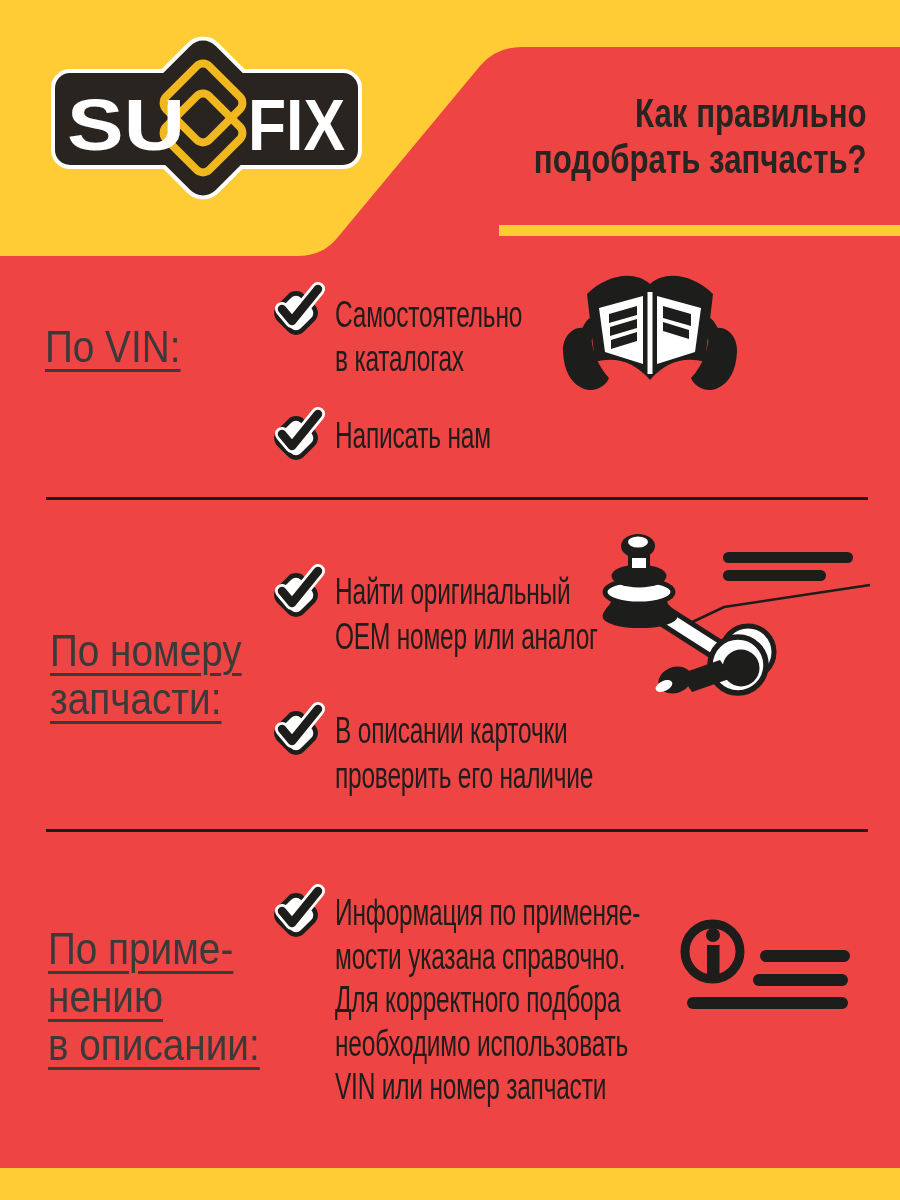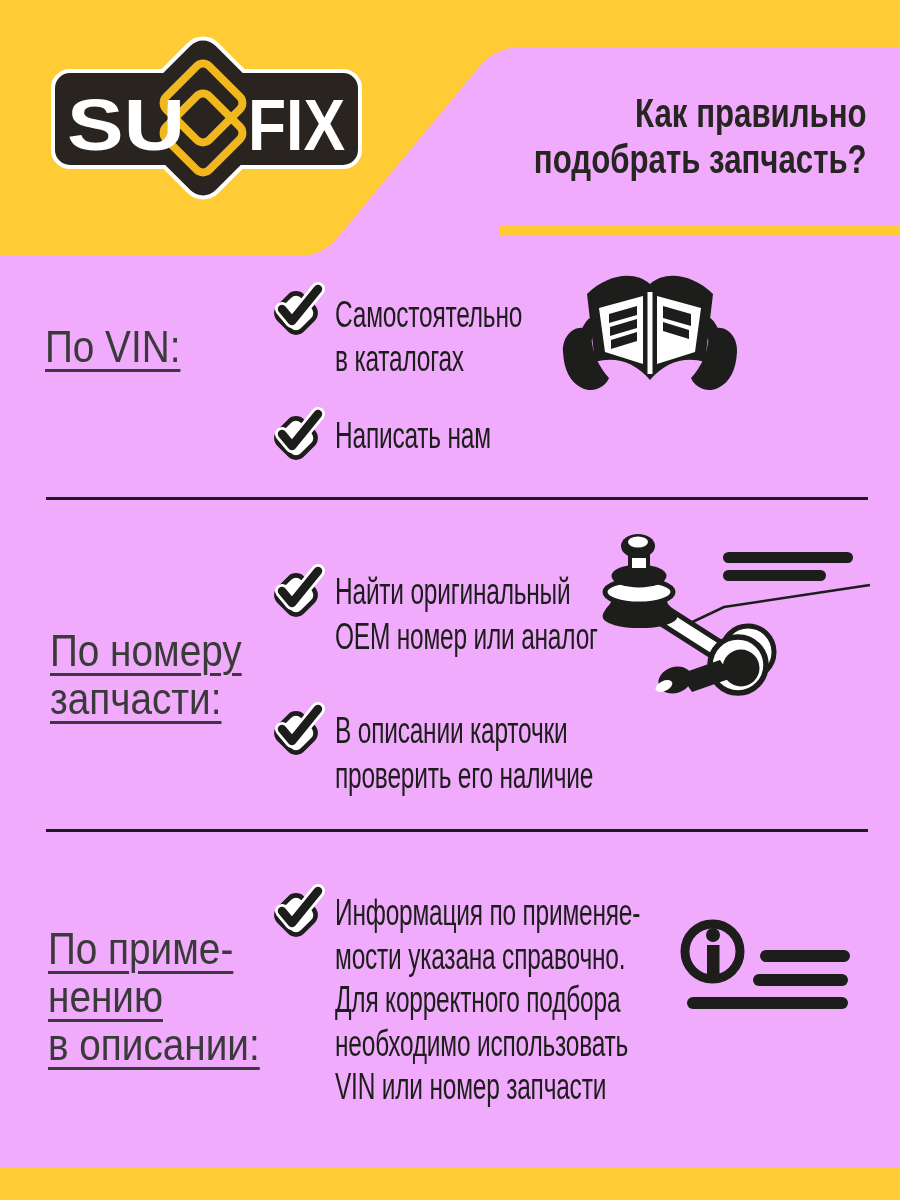--- a/index.html
+++ b/index.html
@@ -1,16 +1,16 @@
 <!DOCTYPE html>
 <html><head>
 <meta charset="utf-8">
 <style>
   html,body{margin:0;padding:0;background:#fff;}
-  .stage{position:relative;width:900px;height:1200px;background:#f0abfc;overflow:hidden;
+  .stage{position:relative;width:900px;height:1200px;background:#ef4444;overflow:hidden;
          font-family:"Liberation Sans","DejaVu Sans",sans-serif;}
   .abs{position:absolute;}
   
   .title{position:absolute;right:33px;top:90px;text-align:right;color:#262522;
          font-weight:bold;font-size:40px;line-height:46px;
          transform:scaleX(0.78);transform-origin:100% 0;white-space:nowrap;}
   .title .ln{display:block;}
   .title-bar{position:absolute;left:499px;top:225px;width:401px;height:11px;}
   
   .divider{position:absolute;left:46px;width:822px;height:3px;background:#1c1c1c;}

